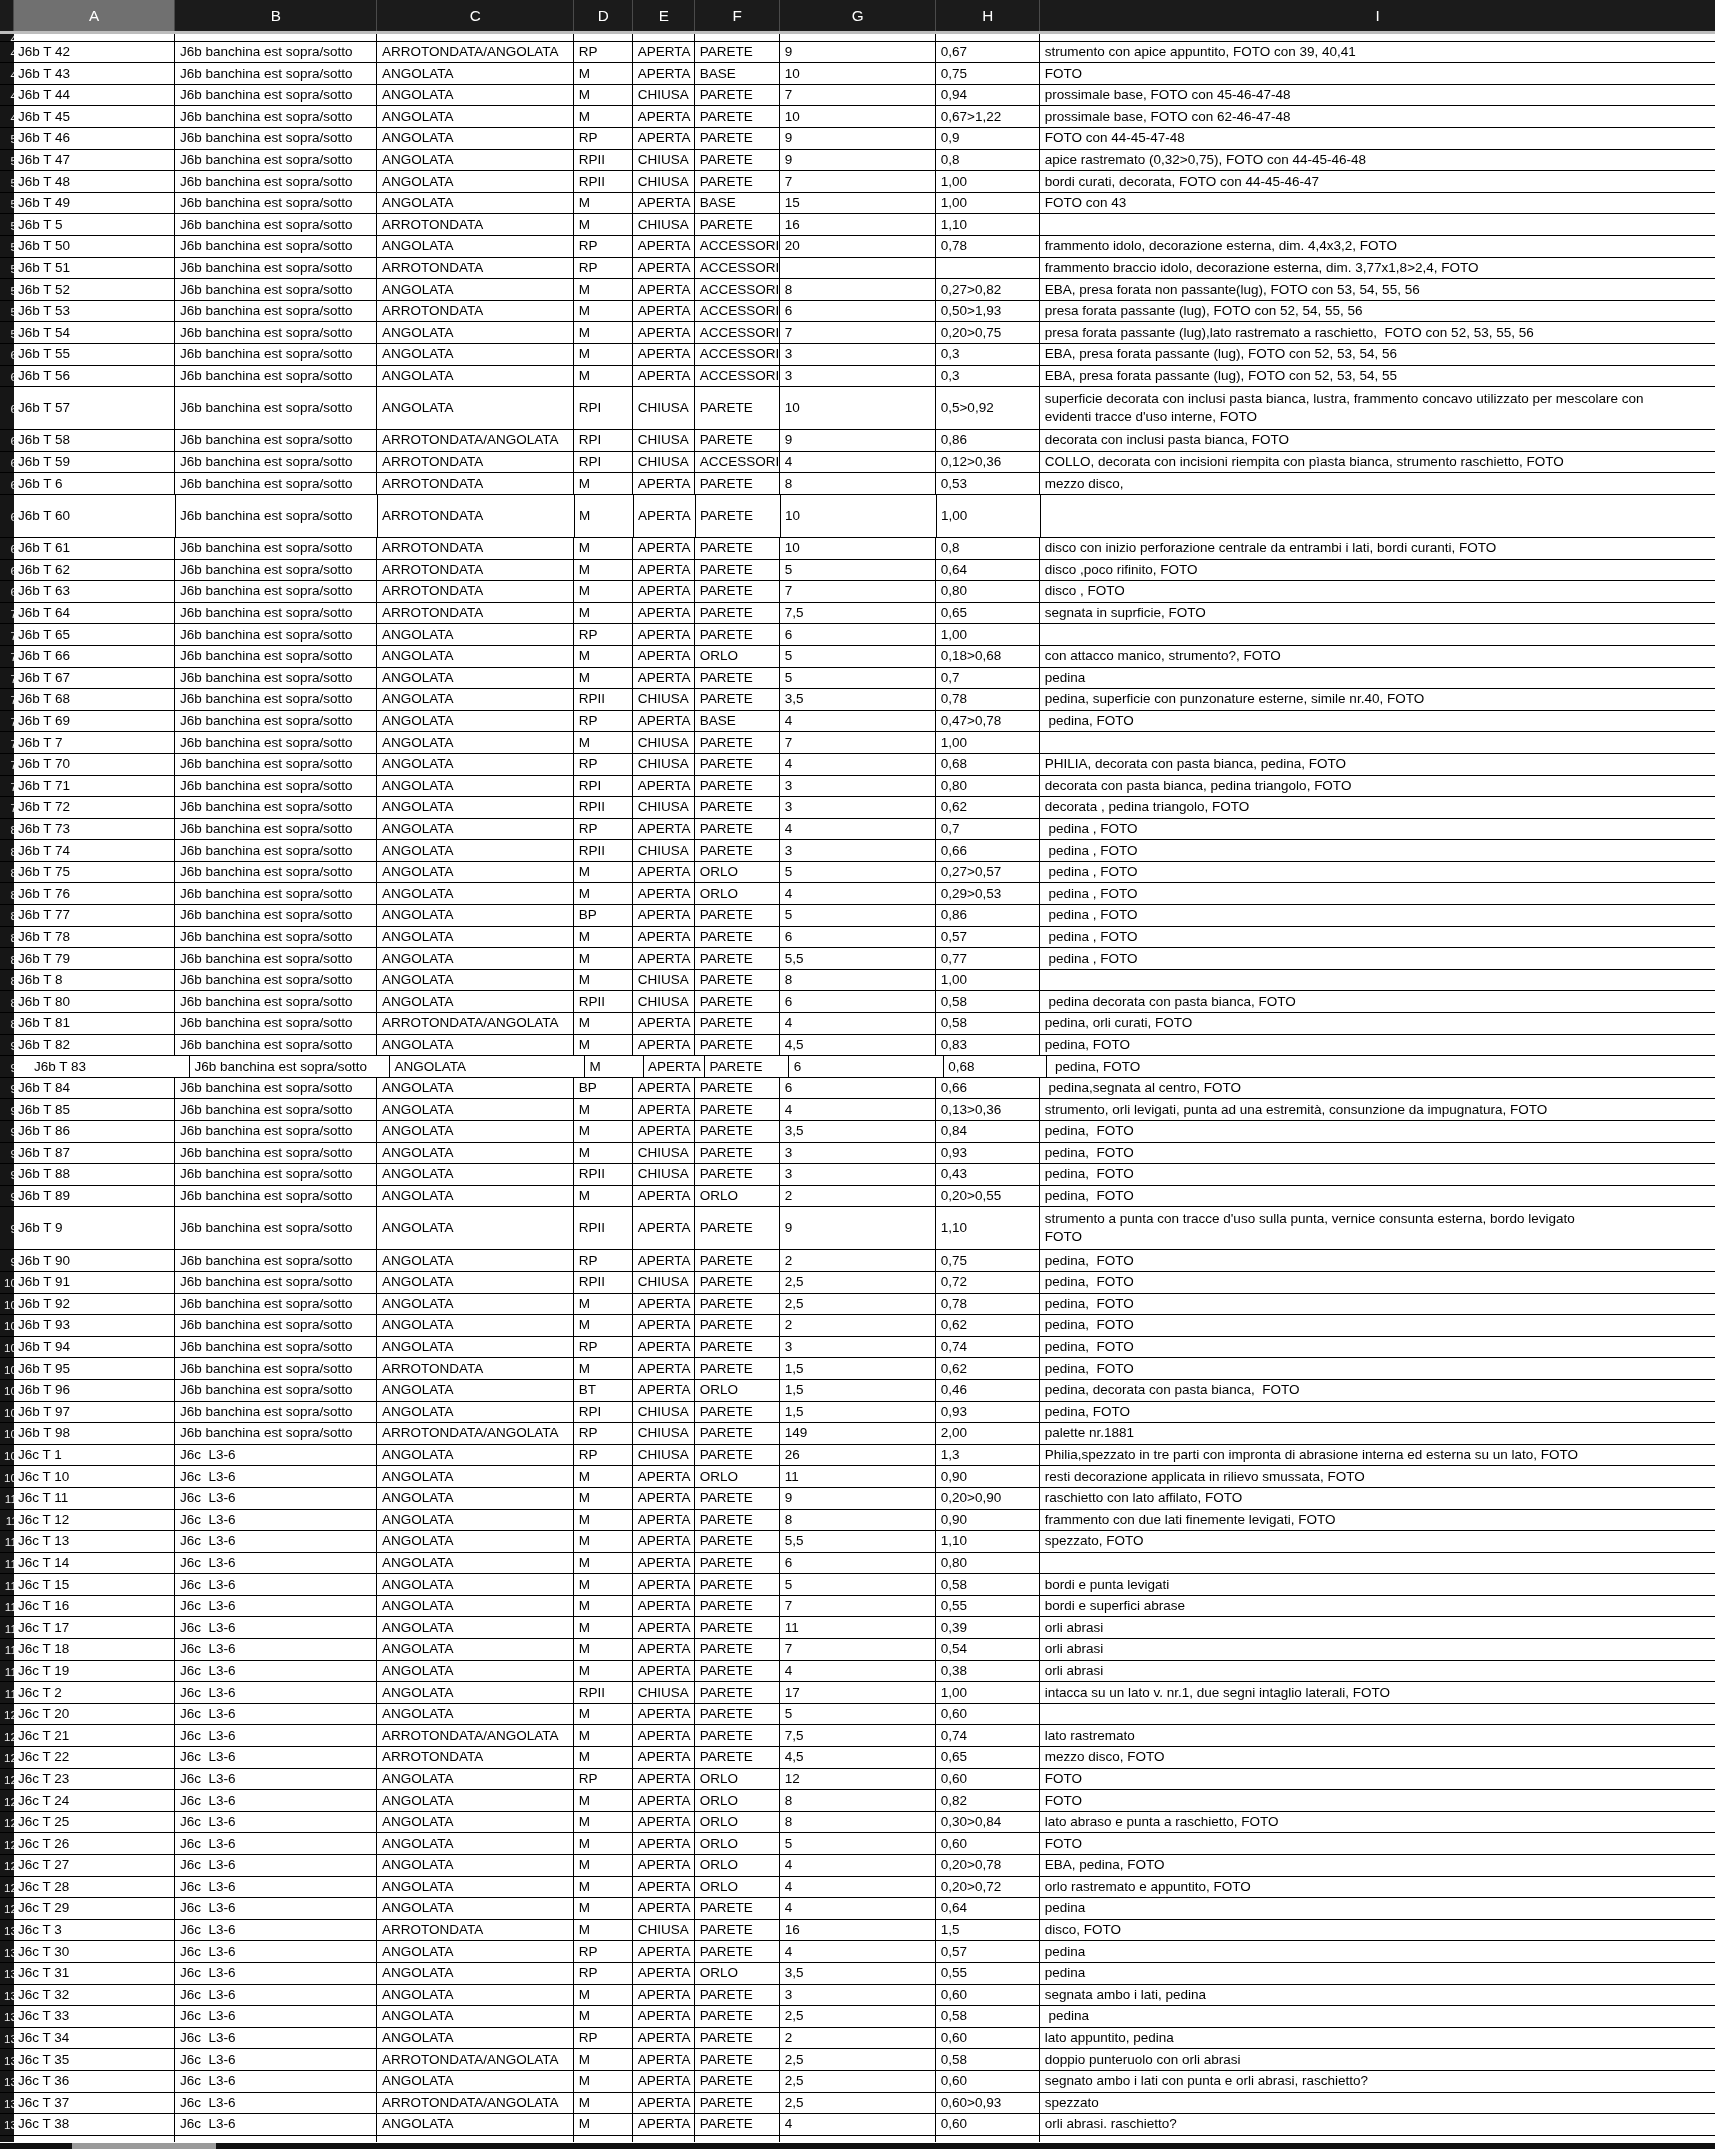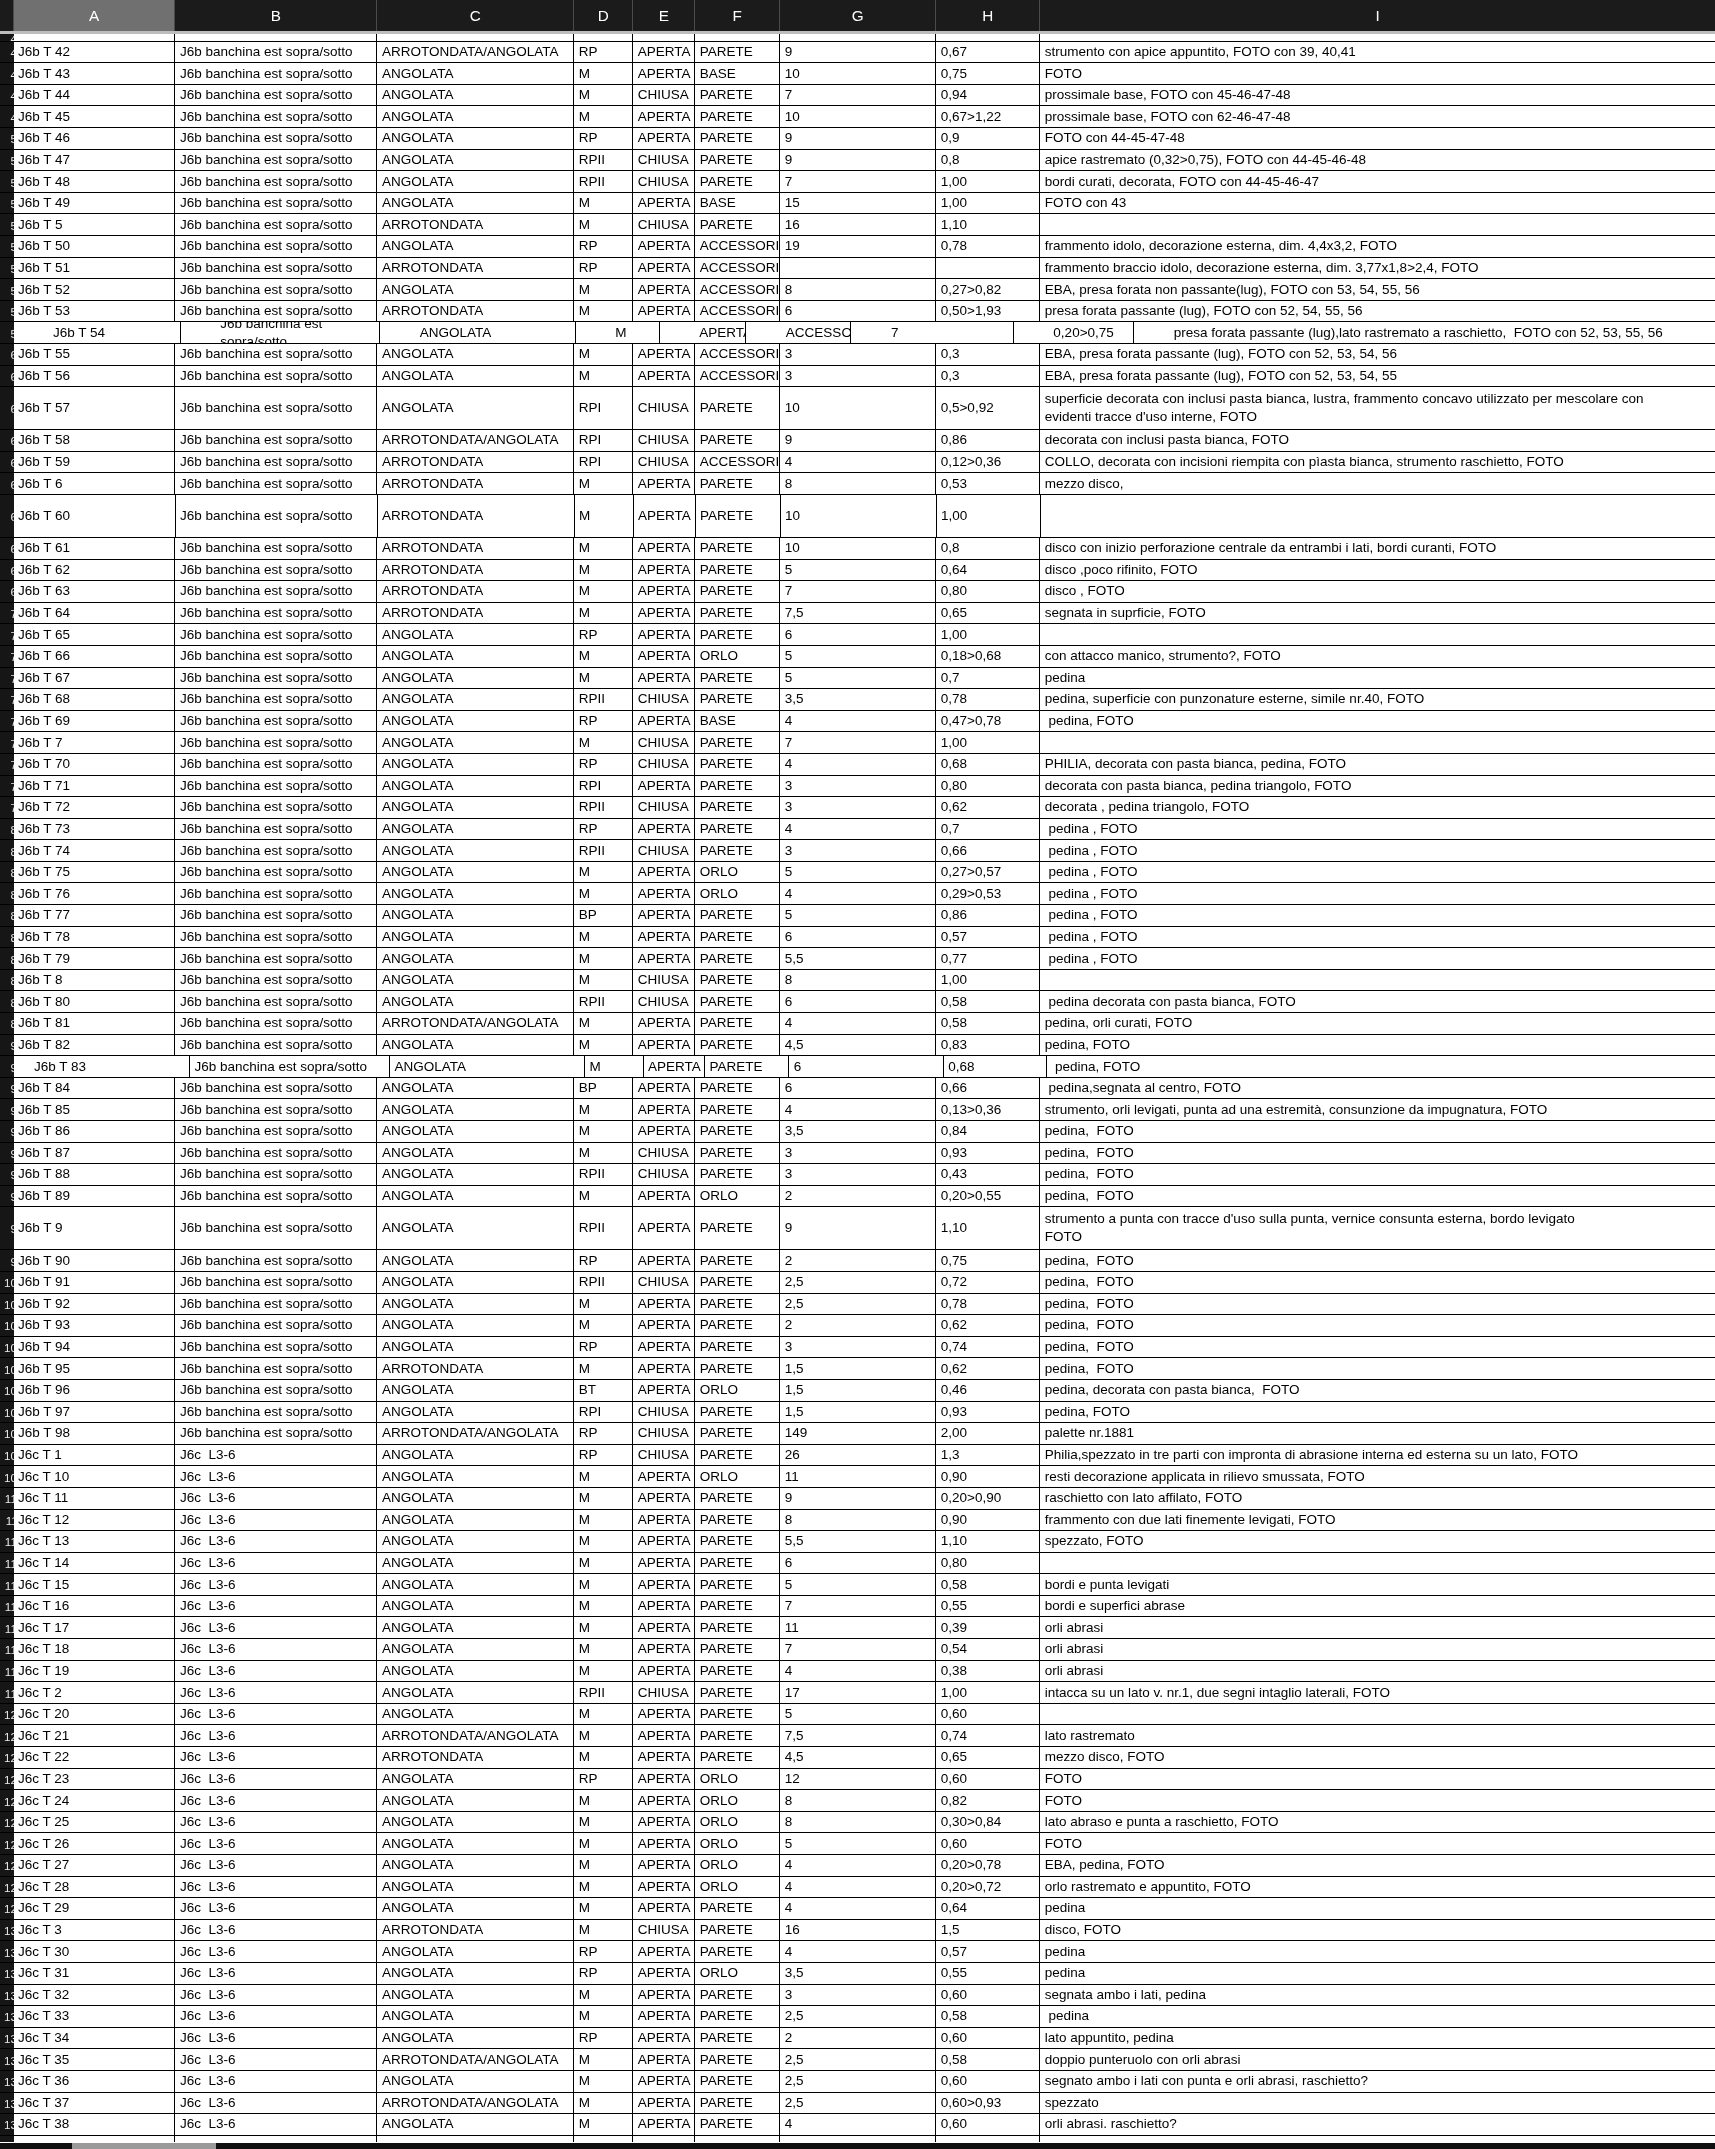--- a/index.html
+++ b/index.html
@@ -191,21 +191,21 @@
       <div class="row" style="height: 21.6px;">
         <div class="rownum" style="width: 13.5px;">
           <span>55</span>
         </div>
         <div class="cell" style="width: 162px;">J6b T 50</div>
         <div class="cell" style="width: 202px;">J6b banchina est sopra/sotto</div>
         <div class="cell" style="width: 197px;">ANGOLATA</div>
         <div class="cell" style="width: 59px;">RP</div>
         <div class="cell" style="width: 62px;">APERTA</div>
         <div class="cell" style="width: 85px;">ACCESSORI</div>
-        <div class="cell" style="width: 156px;">19</div>
+        <div class="cell" style="width: 156px;">20</div>
         <div class="cell" style="width: 104px;">0,78</div>
         <div class="cell" style="width: 676px;">frammento idolo, decorazione esterna, dim. 4,4x3,2, FOTO</div>
       </div>
       <div class="row" style="height: 21.6px;">
         <div class="rownum" style="width: 13.5px;">
           <span>56</span>
         </div>
         <div class="cell" style="width: 162px;">J6b T 51</div>
         <div class="cell" style="width: 202px;">J6b banchina est sopra/sotto</div>
         <div class="cell" style="width: 197px;">ARROTONDATA</div>
@@ -237,21 +237,21 @@
         <div class="cell" style="width: 162px;">J6b T 53</div>
         <div class="cell" style="width: 202px;">J6b banchina est sopra/sotto</div>
         <div class="cell" style="width: 197px;">ARROTONDATA</div>
         <div class="cell" style="width: 59px;">M</div>
         <div class="cell" style="width: 62px;">APERTA</div>
         <div class="cell" style="width: 85px;">ACCESSORI</div>
         <div class="cell" style="width: 156px;">6</div>
         <div class="cell" style="width: 104px;">0,50&gt;1,93</div>
         <div class="cell" style="width: 676px;">presa forata passante (lug), FOTO con 52, 54, 55, 56</div>
       </div>
-      <div class="row" style="height: 21.6px; gap: 35px;">
+      <div class="row" style="height: 21.6px;">
         <div class="rownum" style="width: 13.5px;">
           <span>59</span>
         </div>
         <div class="cell" style="width: 162px;">J6b T 54</div>
         <div class="cell" style="width: 202px;">J6b banchina est sopra/sotto</div>
         <div class="cell" style="width: 197px;">ANGOLATA</div>
         <div class="cell" style="width: 59px;">M</div>
         <div class="cell" style="width: 62px;">APERTA</div>
         <div class="cell" style="width: 85px;">ACCESSORI</div>
         <div class="cell" style="width: 156px;">7</div>

